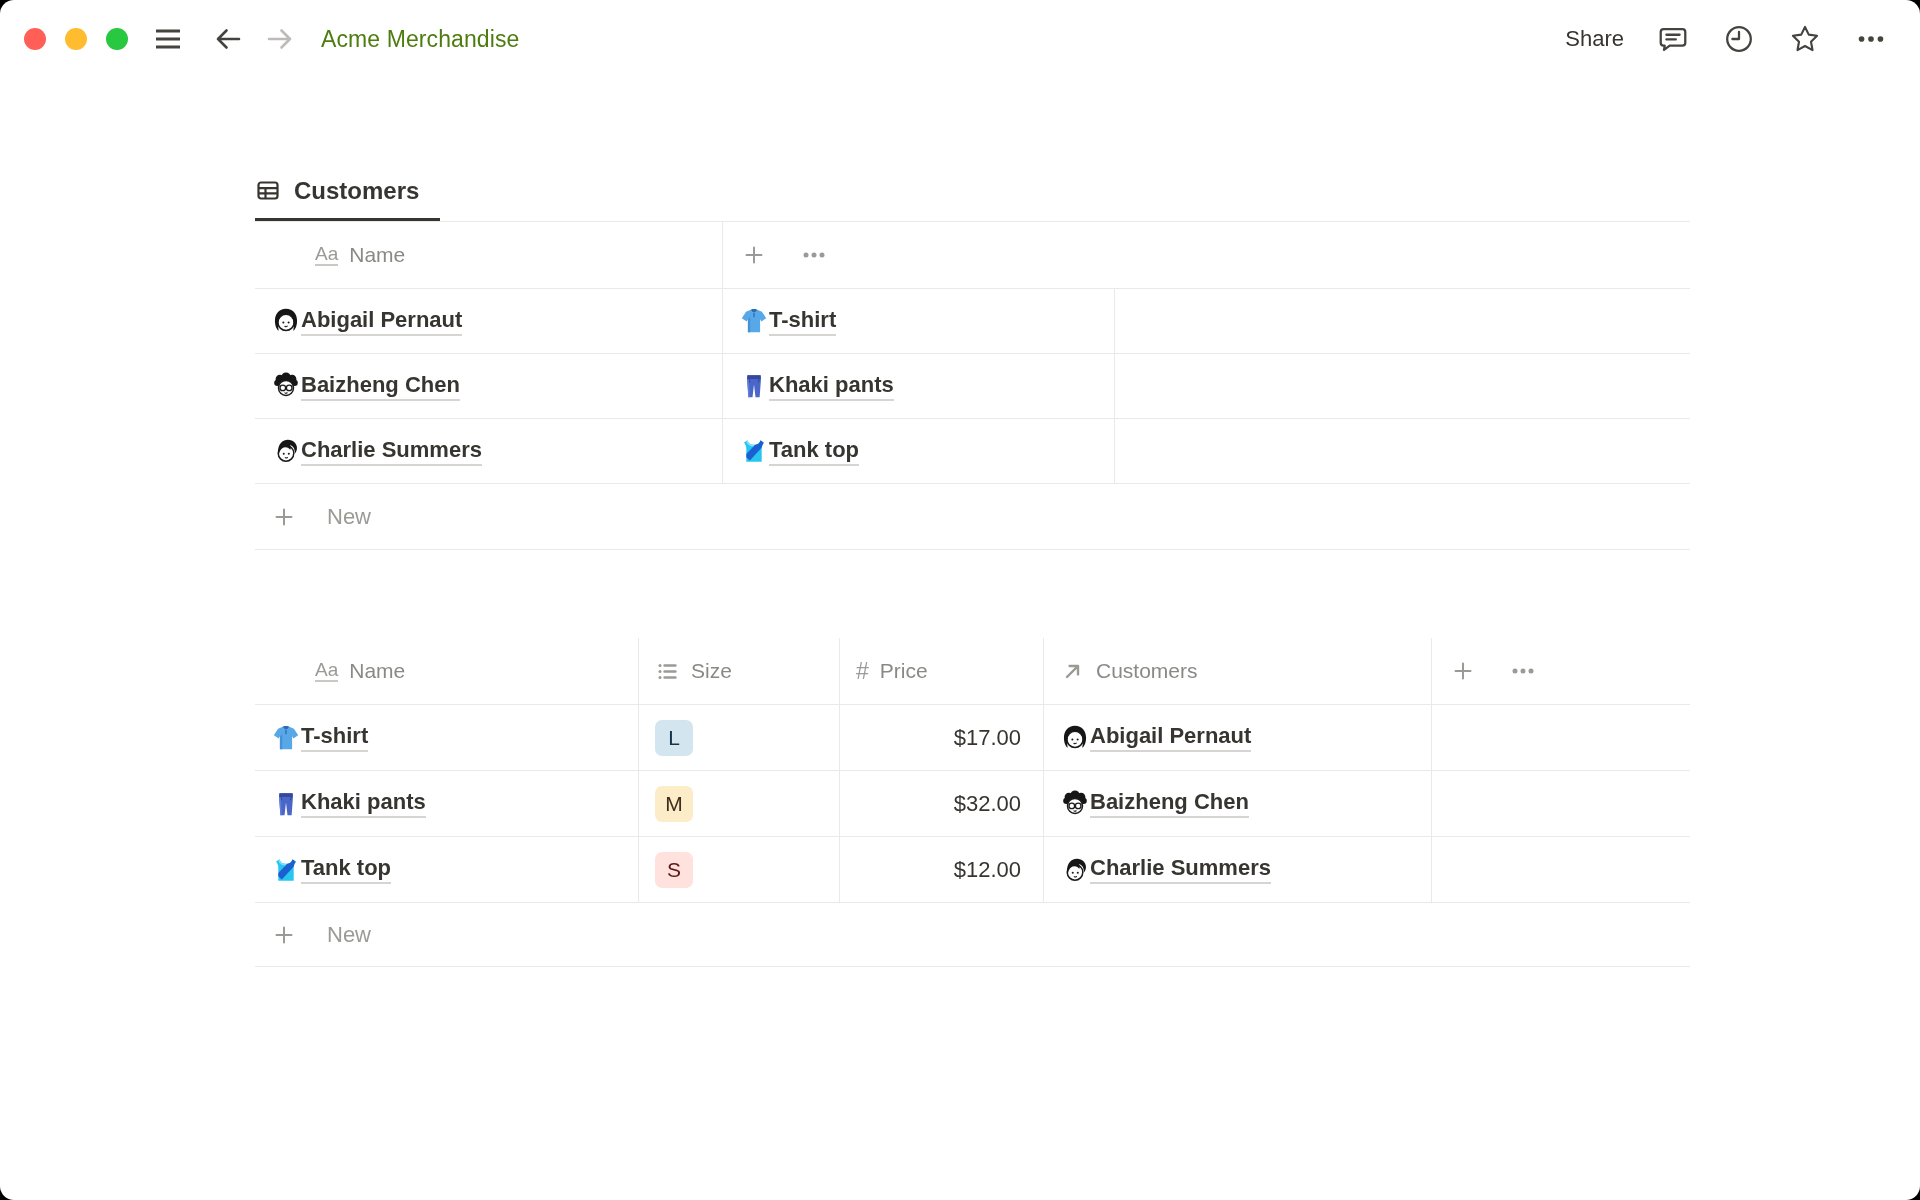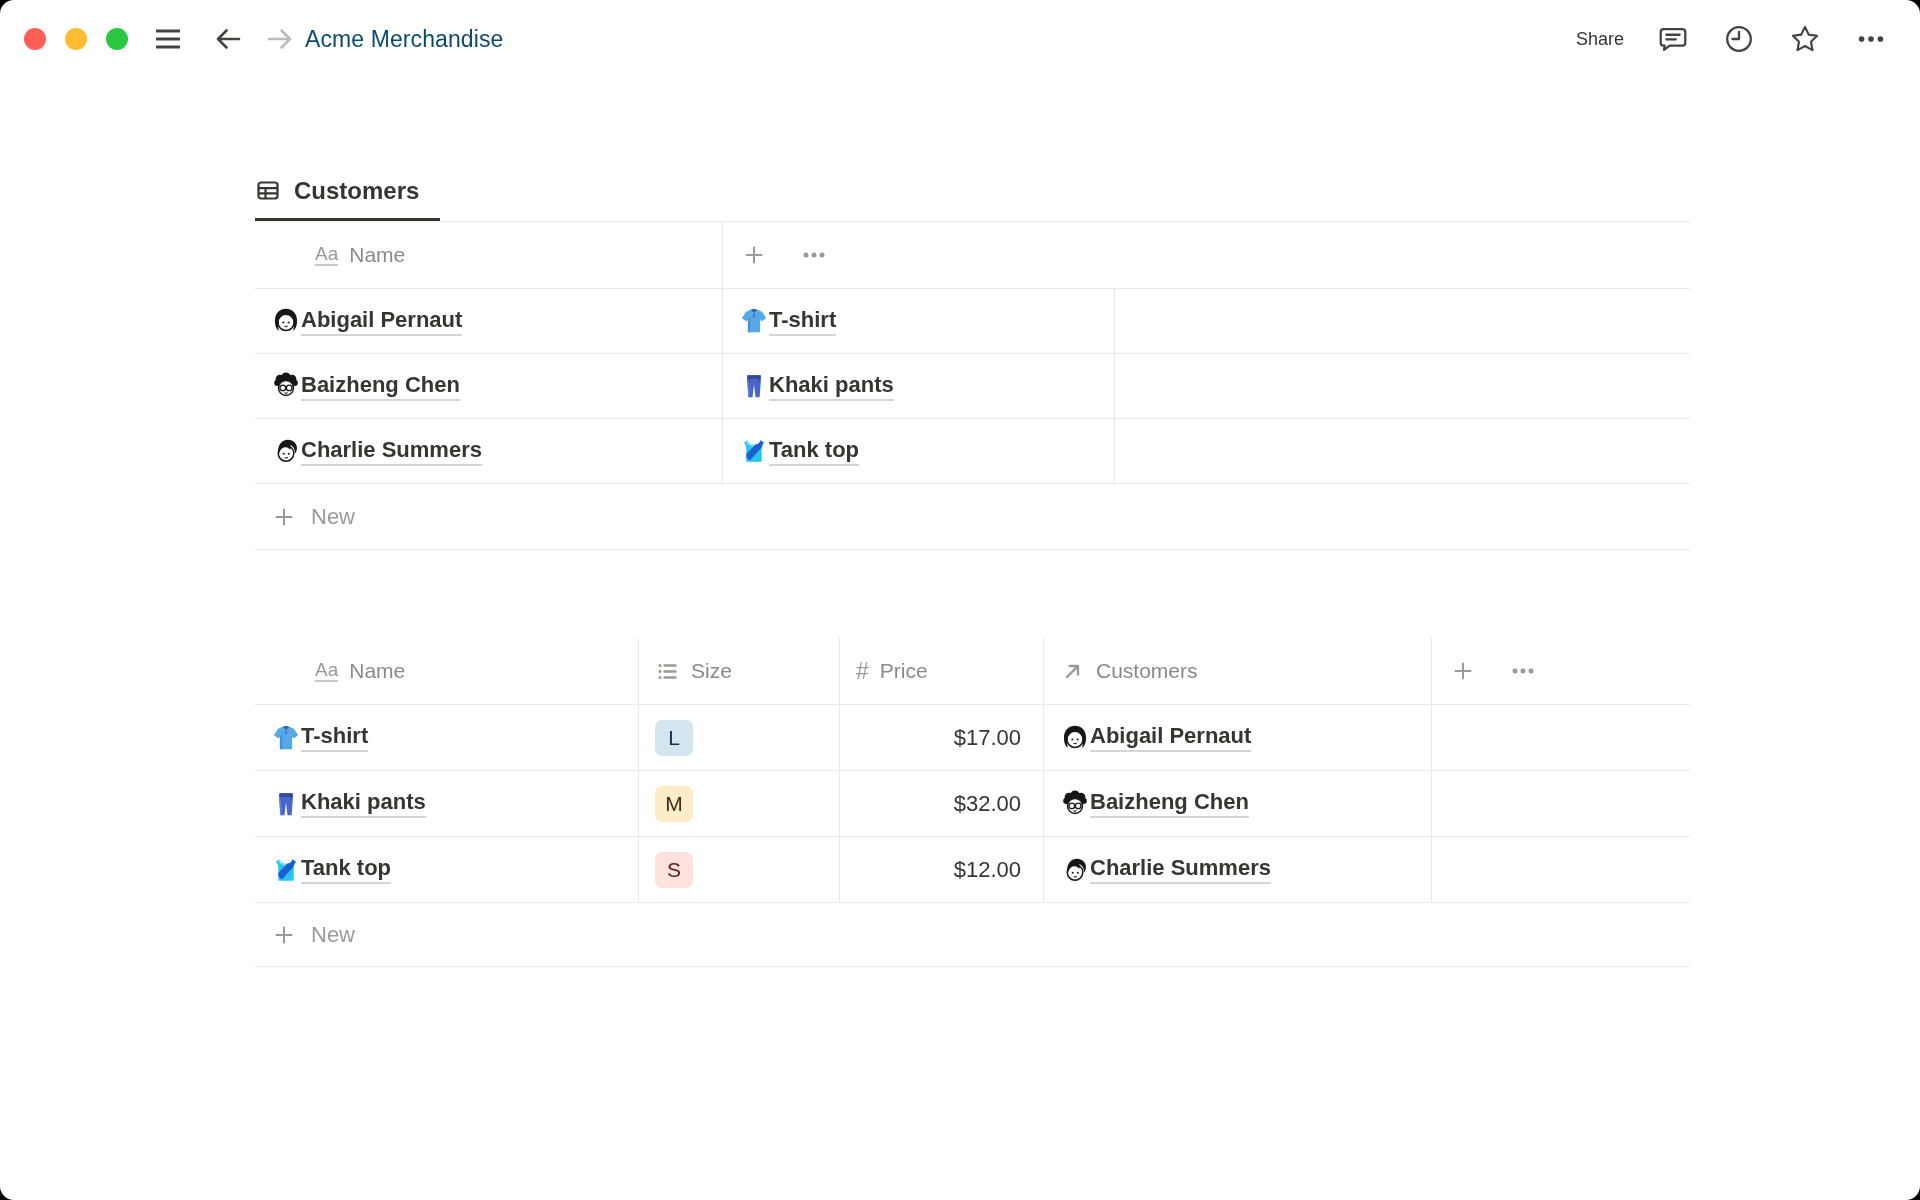--- a/index.html
+++ b/index.html
@@ -11,24 +11,24 @@
   .topbar { display:flex; align-items:center; height:78px; padding:0 32px 0 24px; }
   .lights { display:flex; gap:19px; align-items:center; }
   .light { width:22px; height:22px; border-radius:50%; border:none; }
   .light.red { background:#ff5f57; }
   .light.yellow { background:#febc2e; }
   .light.green { background:#28c840; }
   .tb-icon { width:34px; height:34px; display:flex; align-items:center; justify-content:center; background:none; border:none; cursor:pointer; }
   .hamburger { margin-left:23px; }
   .nav-back { margin-left:26px; }
   .nav-fwd { margin-left:18px; }
-  .doc-title { margin-left:8px; font-size:23px; font-weight:500; color:#0c4a6e; letter-spacing:.1px; }
+  .doc-title { margin-left:24px; font-size:23px; font-weight:500; color:#4d7c0f; letter-spacing:.1px; }
   .tb-spacer { flex:1; }
   .tb-right { display:flex; align-items:center; gap:32px; }
-  .share-btn { font-size:18px; color:#37352f; background:none; border:none; cursor:pointer; font-family:inherit;text-align:center; }
+  .share-btn { font-size:22px; color:#37352f; background:none; border:none; cursor:pointer; font-family:inherit;text-align:center; }
 
   
   .content { padding-left:255px; }
   .db { width:1435px; }
   .db-customers { margin-top:82px; }
   .db-items { margin-top:88px; }
 
   .db-tabs { display:flex; border-bottom:1px solid #e9e9e7; height:62px; }
   .db-tab { display:flex; align-items:center; gap:13px; padding-right:21px; box-shadow:inset 0 -3px 0 #37352f; cursor:pointer; }
   .db-tab-label { font-size:24px; font-weight:600; color:#37352f; }
@@ -44,21 +44,21 @@
   .hcell-actions { gap:34px; padding-left:18px; }
   .aa { font-size:19px; font-weight:500; color:#9b9a95; border-bottom:2px solid #c9c8c4; line-height:1.05; padding-bottom:1px;margin-left:44px; }
   .hash { font-size:23px; color:#9b9a95; font-weight:500; }
   .dcell { }
   .price-cell { justify-content:flex-end; padding-right:22px; font-size:22px; }
   .link { font-size:22px; font-weight:600; color:#37352f; border-bottom:2px solid #d6d5d1; padding-bottom:1px; cursor:pointer; white-space:nowrap; }
   .badge { height:36px; min-width:38px; padding:0 10px; border-radius:7px; display:inline-flex; align-items:center; justify-content:center; font-size:21px; }
   .badge-blue { background:#d3e5ef; color:#183347; }
   .badge-yellow { background:#fdecc8; color:#402c1b; }
   .badge-red { background:#ffe2dd; color:#5d1715; }
-  .newrow { display:flex; align-items:center; gap:14px; height:66px; border-bottom:1px solid #e9e9e7; padding-left:16px; color:#9b9a95; font-size:22px; cursor:pointer; background:none; border-left:none; border-right:none; border-top:none; width:100%; font-family:inherit; }
+  .newrow { display:flex; align-items:center; gap:30px; height:66px; border-bottom:1px solid #e9e9e7; padding-left:16px; color:#9b9a95; font-size:22px; cursor:pointer; background:none; border-left:none; border-right:none; border-top:none; width:100%; font-family:inherit; }
   .newrow-i { height:64px; }
   svg { display:block; }
 </style>
 </head>
 <body>
 
 <svg width="0" height="0" style="position:absolute">
   <defs>
     <g id="tableglyph">
       <rect x="3.5" y="4.5" width="19" height="16" rx="2.5" fill="none" stroke="#37352f" stroke-width="2.2"></rect>

